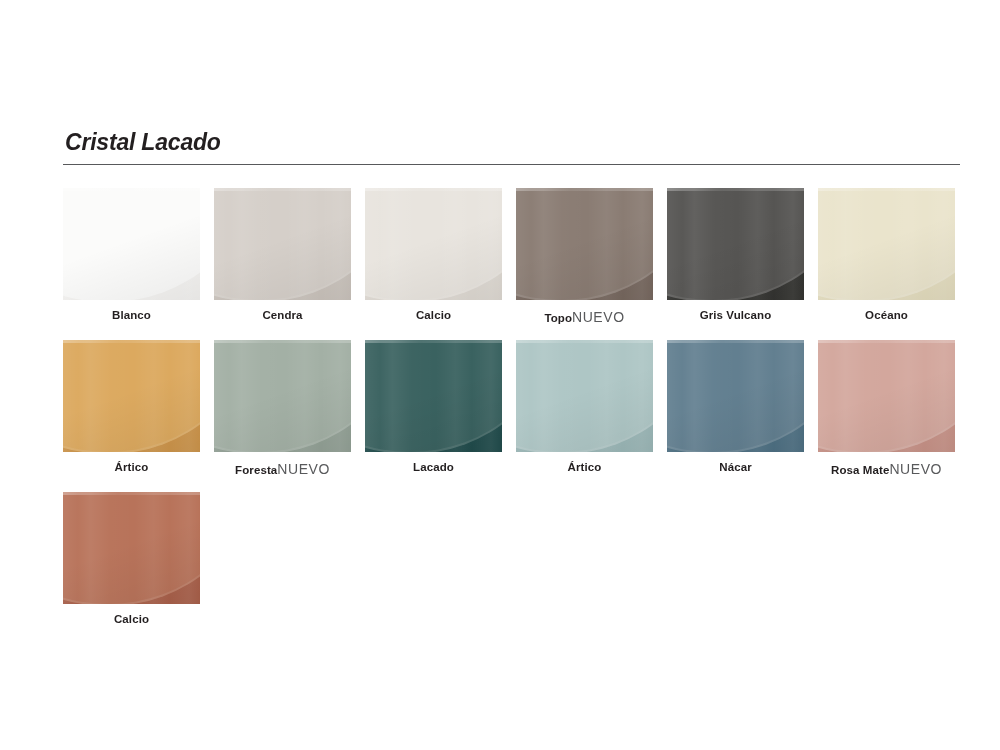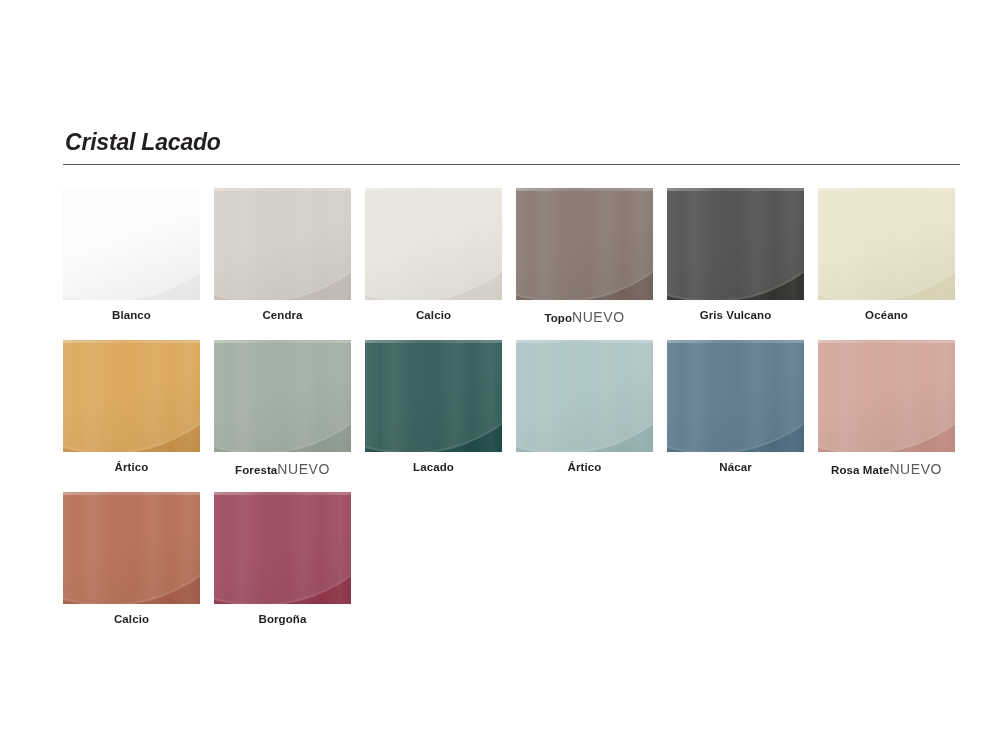--- a/index.html
+++ b/index.html
@@ -339,28 +339,15 @@
           <div class="gloss" style="background: rgb(184, 115, 90);"></div>
           <div class="crest"></div>
           <div class="bands"></div>
           <div class="depth"></div>
           <div class="topline"></div>
         </div>
         <div class="label-row">
           <span class="label-name">Calcio</span>
         </div>
       </div>
-      <div class="swatch-cell">
-        <div class="chip">
-          <div class="base" style="background: rgb(147, 55, 74);"></div>
-          <div class="gloss" style="background: rgb(160, 79, 97);"></div>
-          <div class="crest"></div>
-          <div class="bands"></div>
-          <div class="depth"></div>
-          <div class="topline"></div>
-        </div>
-        <div class="label-row">
-          <span class="label-name">Borgoña</span>
-        </div>
-      </div>
     </div>
 
 </div>
 
 </body></html>

